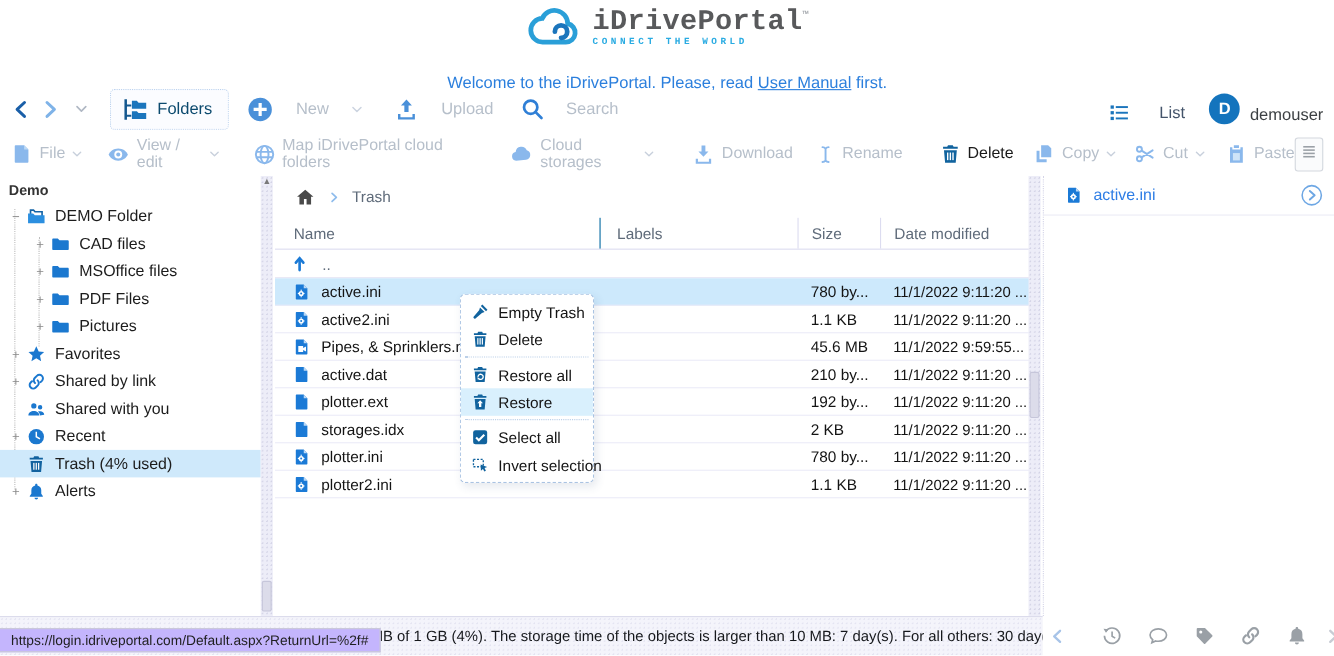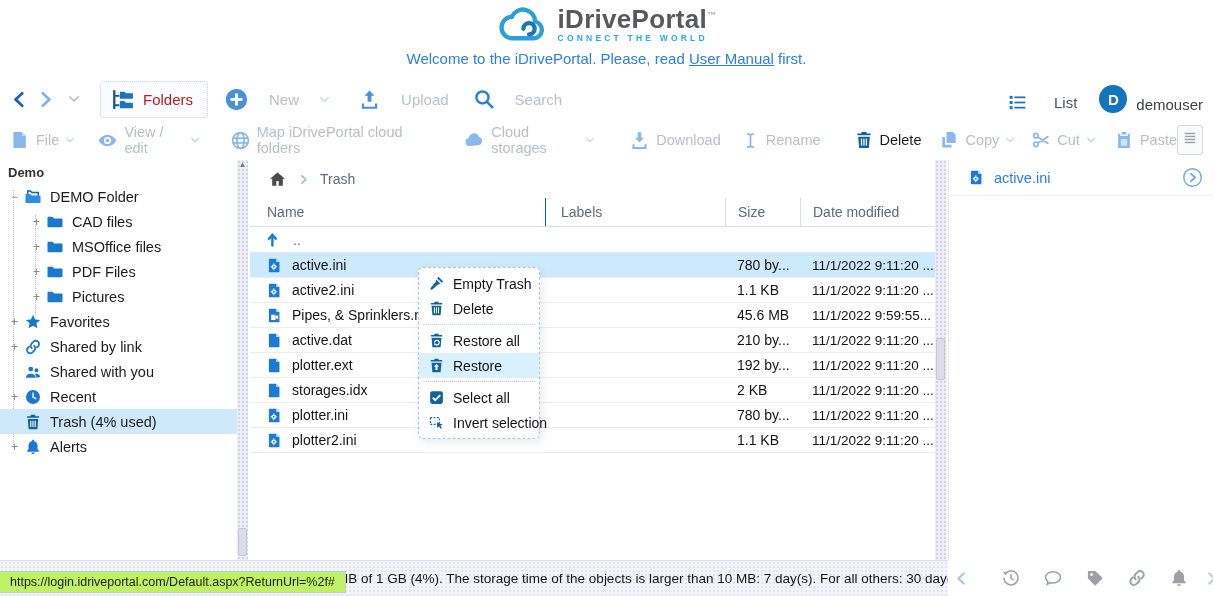--- a/index.html
+++ b/index.html
@@ -3,37 +3,37 @@
 <meta charset="utf-8">
 <style>
   * { box-sizing: border-box; margin: 0; padding: 0; }
   html,body { width:1213px; height:596px; overflow:hidden; background:#fff;
     font-family:"Liberation Sans", sans-serif; }
   #app { position:relative; width:1213px; height:596px; background:#fff; }
   svg.ic { display:inline-block; fill:currentColor; flex:none; }
 
   
   #header { position:absolute; left:0; top:0; width:100%; height:76px; text-align:center; }
-  .logo-row { display:inline-flex; align-items:center; gap:9px; margin-top:5px; }
+  .logo-row { display:inline-flex; align-items:center; gap:9px; margin-top:5px;font-family:Liberation Mono, monospace; }
   .brand-block { text-align:left; }
   .brand { font-size:26px; color:#58595b; font-weight:600; letter-spacing:.3px; line-height:1; }
   .brand sup { font-size:9px; color:#a9adb2; }
   .tagline { font-size:8.5px; font-weight:bold; letter-spacing:3.2px; color:#29abe2; margin-top:1px; }
-  .welcome { font-size:15px; color:#2b7fdd; margin-top:3px; }
+  .welcome { font-size:15px; color:#2b7fdd; margin-top:19px; }
   .welcome a { color:#2b7fdd; text-decoration:underline; cursor:pointer; }
 
   
   #toolbar1 { position:absolute; left:0; top:78px; width:100%; height:42px;
     display:flex; align-items:center; padding:0 10px; }
   .nav-ch { display:flex; align-items:center; gap:7px; }
   .tb-group { display:flex; align-items:center; gap:20px; cursor:pointer; }
   .tb-label-dis { color:#b6bfca; font-size:15px; }
   .folders-btn { display:flex; align-items:center; gap:8px; margin-left:20px;
     padding:5px 14px 5px 9px; border:1px dotted #bcd2ee; border-radius:4px; background:#fbfcff; }
-  .folders-btn span { color:#b91c1c; font-size:15px; }
+  .folders-btn span { color:#0c4a6e; font-size:15px; }
 
   #toolbar1 .right { margin-left:auto; display:flex; align-items:flex-end; }
   .list-label { color:#44546a; font-size:15px; margin-left:6px; }
   .avatar { width:28px; height:28px; border-radius:50%; background:#1474bd; color:#fff;
     font-size:15px; font-weight:bold; display:flex; align-items:center; justify-content:center;
     margin-left:22px; }
   .username { font-size:15px; color:#3c4043; margin-left:9px; }
 
   
   #toolbar2 { position:absolute; left:0; top:122px; width:100%; height:36px;
@@ -114,21 +114,21 @@
     border-bottom:1px solid #ebebf5; }
   .preview-name { color:#2e7de5; font-size:14.5px; margin-left:9px; flex:1; cursor:pointer; }
   .circ-btn { width:21px; height:21px; color:#6ea7e4; cursor:pointer; }
 
   
   #statusbar { position:absolute; left:0; bottom:0; width:948px; height:36px;
     background:#f4f4fb; border-top:1px solid #dcdcec;
     background-image:radial-gradient(#e3e3f1 .8px, transparent .8px); background-size:4px 4px; }
   #status-msg { position:absolute; left:337px; top:10px; font-size:13.5px; color:#16181c; white-space:nowrap; }
   #url-tooltip { position:absolute; left:0; bottom:3px; height:22px; display:flex; align-items:center;
-    padding:0 10px; background:#bef264; border:1px solid #cacad6; border-left:none;
+    padding:0 10px; background:#c4b5fd; border:1px solid #cacad6; border-left:none;
     font-size:12.5px; color:#1f1f1f; z-index:30; white-space:nowrap; }
   #bottom-right { position:absolute; right:0; bottom:0; width:265px; height:36px; background:#fff;
     display:flex; align-items:center; padding:0 8px 0 6px; }
   #bottom-right .blue-bar { width:3px; height:22px; background:#1b75bc; margin:0 12px 0 9px; }
   .br-ico { width:20px; height:20px; color:#9aa0a6; cursor:pointer; margin:0 11px; }
 </style>
 </head>
 <body>
 
 <svg width="0" height="0" style="position:absolute" aria-hidden="true">

